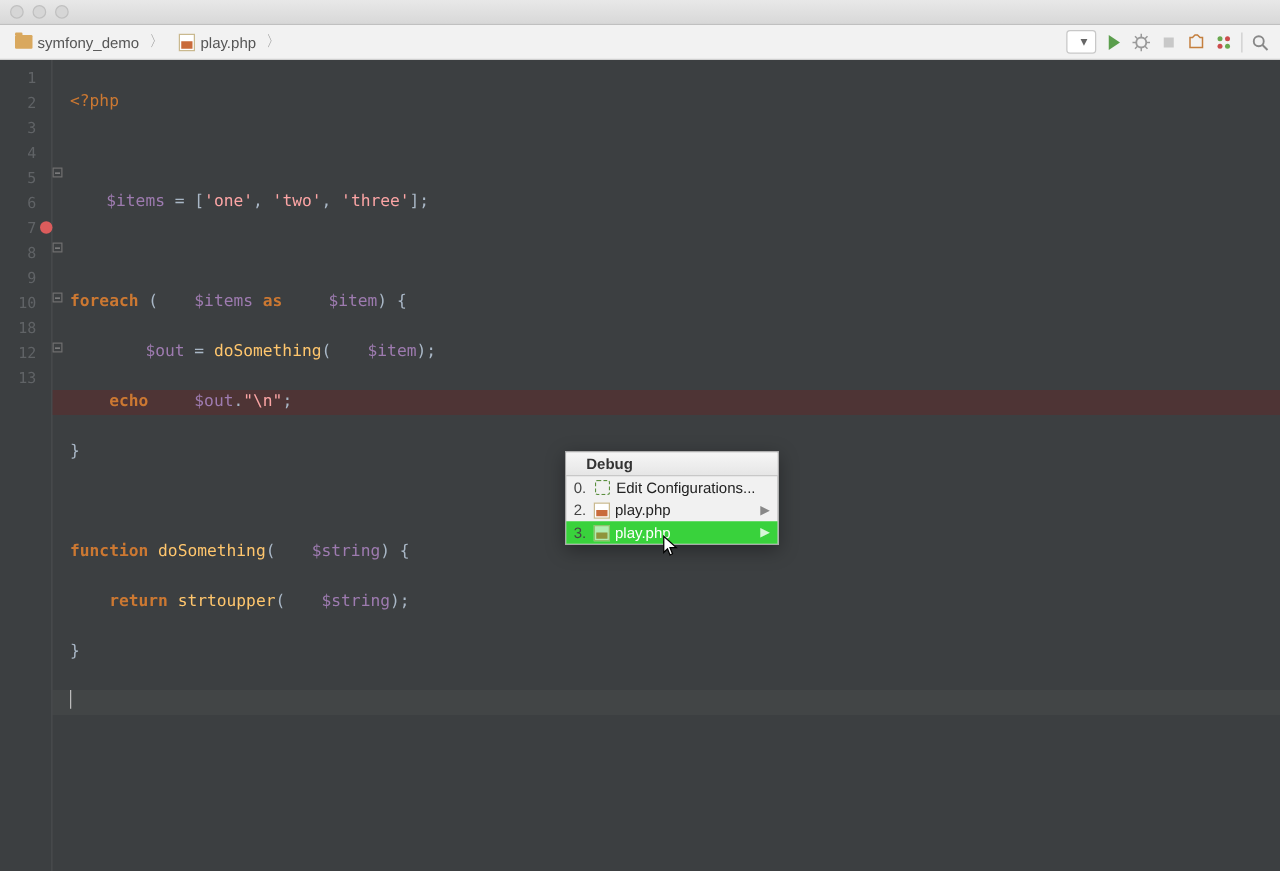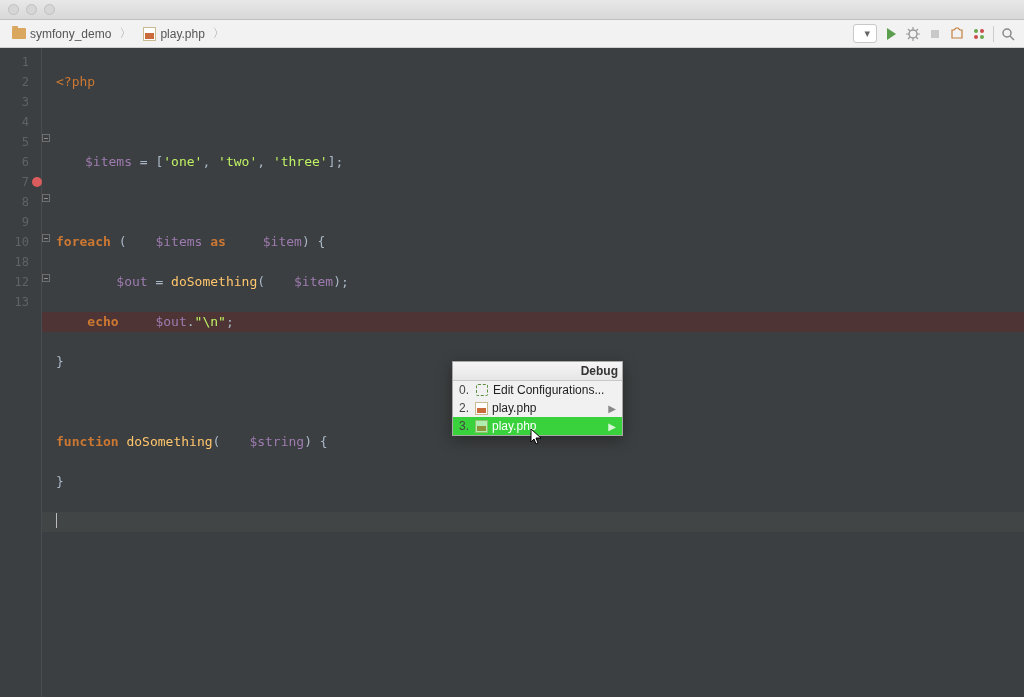--- a/index.html
+++ b/index.html
@@ -145,43 +145,43 @@
   line-height: 20px;
   color: #a9b7c6;
   white-space: pre;
   position: relative;
 }
 .code-line { height: 20px; }
 .code-line.bp { background: rgba(100,40,40,0.45); margin-left: -14px; padding-left: 14px; margin-right: 0; }
 .code-line.caret { background: rgba(255,255,255,0.03); margin-left:-14px; padding-left:14px;}
 .k  { color: #cc7832; font-weight: bold; }
 .v  { color: #9e7bb0; margin-left: 29px; }
-.s  { color: #bef264; }
+.s  { color: #fca5a5; }
 .fn { color: #ffc66d; }
 .op { color: #a9b7c6; }
 .d  { color: #cc7832; }
 .caret-bar {
   display:inline-block; width:1px; height:15px; background:#bbb; vertical-align:-2px;
 }
 
 
 .popup {
   position: absolute;
   left: 452px; top: 313px;
   width: 171px;
   background: #f1f1f1;
   border: 1px solid #a8a8a8;
   box-shadow: 0 4px 14px rgba(0,0,0,0.35);
   font-size: 12px;
 }
 .popup-title {
-  text-align: right;
+  text-align: left;
   background: linear-gradient(#f6f6f6,#e6e6e6);
   border-bottom: 1px solid #c8c8c8;
-  padding: 2px 4px;
+  padding: 2px 16px;
   font-weight: bold;
   color: #333;
 }
 .popup-item {
   display: flex; align-items: center;
   padding: 2px 6px;
   gap: 4px;
   color: #222;
   cursor: default;
 }
@@ -335,20 +335,21 @@
 <div class="code-line"><span class="d">&lt;?php</span></div>
 <div class="code-line"></div>
 <div class="code-line"><span class="v">$items</span><span class="op"> = [</span><span class="s">'one'</span><span class="op">, </span><span class="s">'two'</span><span class="op">, </span><span class="s">'three'</span><span class="op">];</span></div>
 <div class="code-line"></div>
 <div class="code-line"><span class="k">foreach </span><span class="op">(</span><span class="v">$items </span><span class="k">as </span><span class="v">$item</span><span class="op">) {</span></div>
 <div class="code-line">    <span class="v">$out</span><span class="op"> = </span><span class="fn">doSomething</span><span class="op">(</span><span class="v">$item</span><span class="op">);</span></div>
 <div class="code-line bp">    <span class="k">echo </span><span class="v">$out</span><span class="op">.</span><span class="s">"\n"</span><span class="op">;</span></div>
 <div class="code-line"><span class="op">}</span></div>
 <div class="code-line"></div>
 <div class="code-line"><span class="k">function </span><span class="fn">doSomething</span><span class="op">(</span><span class="v">$string</span><span class="op">) {</span></div>
+<div class="code-line">    <span class="k">return </span><span class="fn">strtoupper</span><span class="op">(</span><span class="v">$string</span><span class="op">);</span></div>
 <div class="code-line"><span class="op">}</span></div>
 <div class="code-line caret"><span class="caret-bar"></span></div>
     </div>
 
     <div class="popup">
       <div class="popup-title">Debug</div>
       <div class="popup-item">
         <span class="num">0.</span>
         <span class="cfg-icon"></span>
         <span>Edit Configurations...</span>

